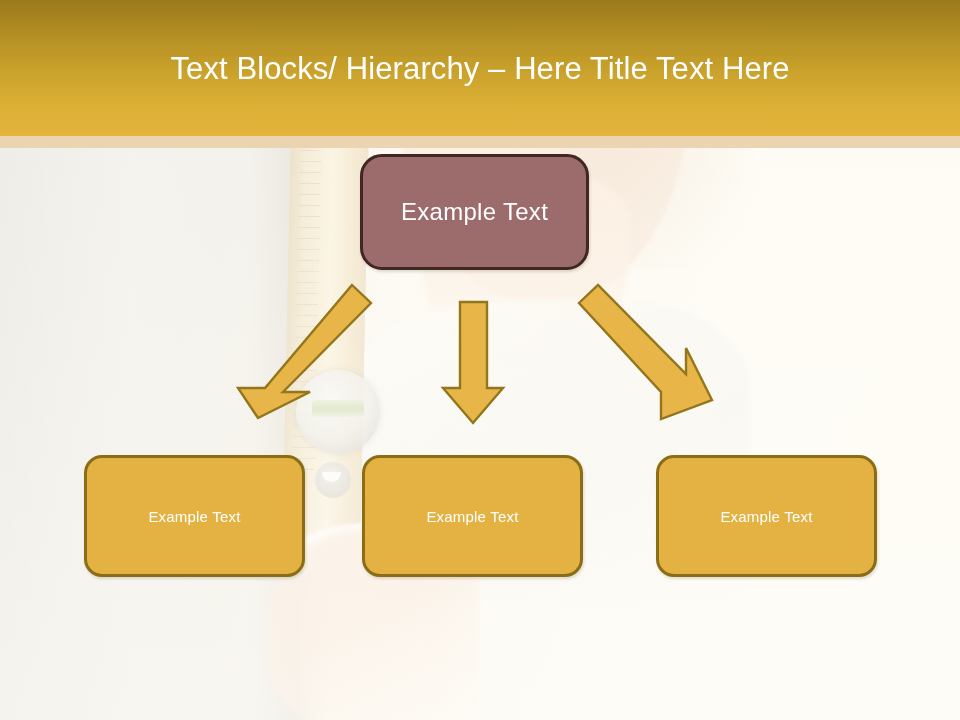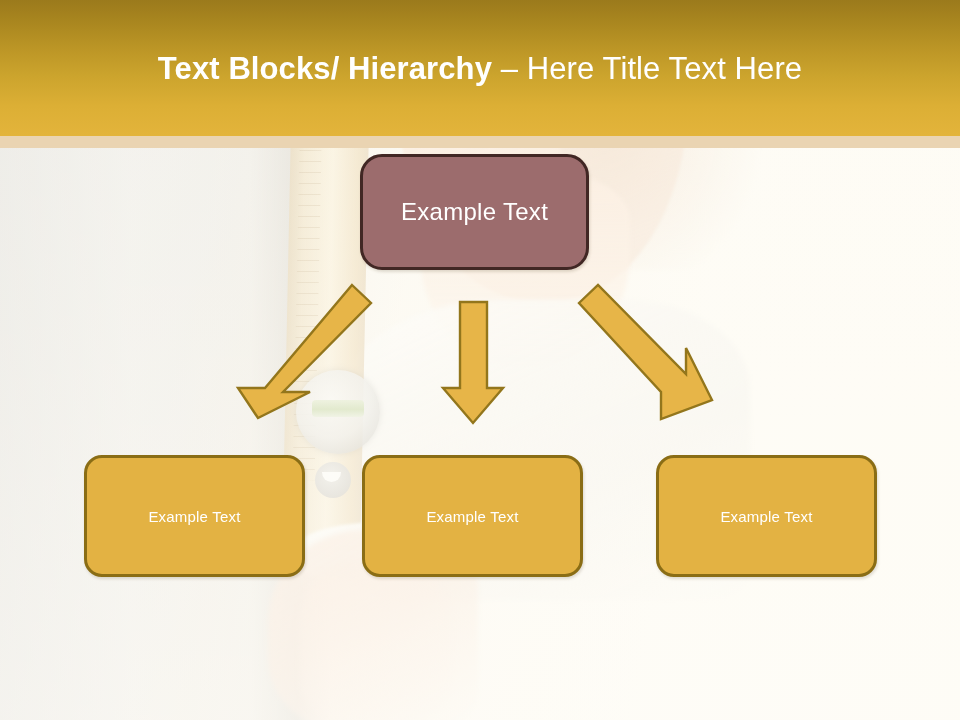--- a/index.html
+++ b/index.html
@@ -260,21 +260,21 @@
     left: 0;
     right: 0;
     top: 50px;
     text-align: center;
     color: #FFFFFF;
     font-size: 31px;
     line-height: 38px;
     letter-spacing: 0.1px;
     white-space: nowrap;
   }
-  .title-strong { font-weight: bold; }
+  .title-strong { font-weight: normal; }
   .title-light  { font-weight: normal; }
 
   
   .subband {
     position: absolute;
     left: 0;
     top: 136px;
     width: 960px;
     height: 12px;
     background: #EAD4B2;

